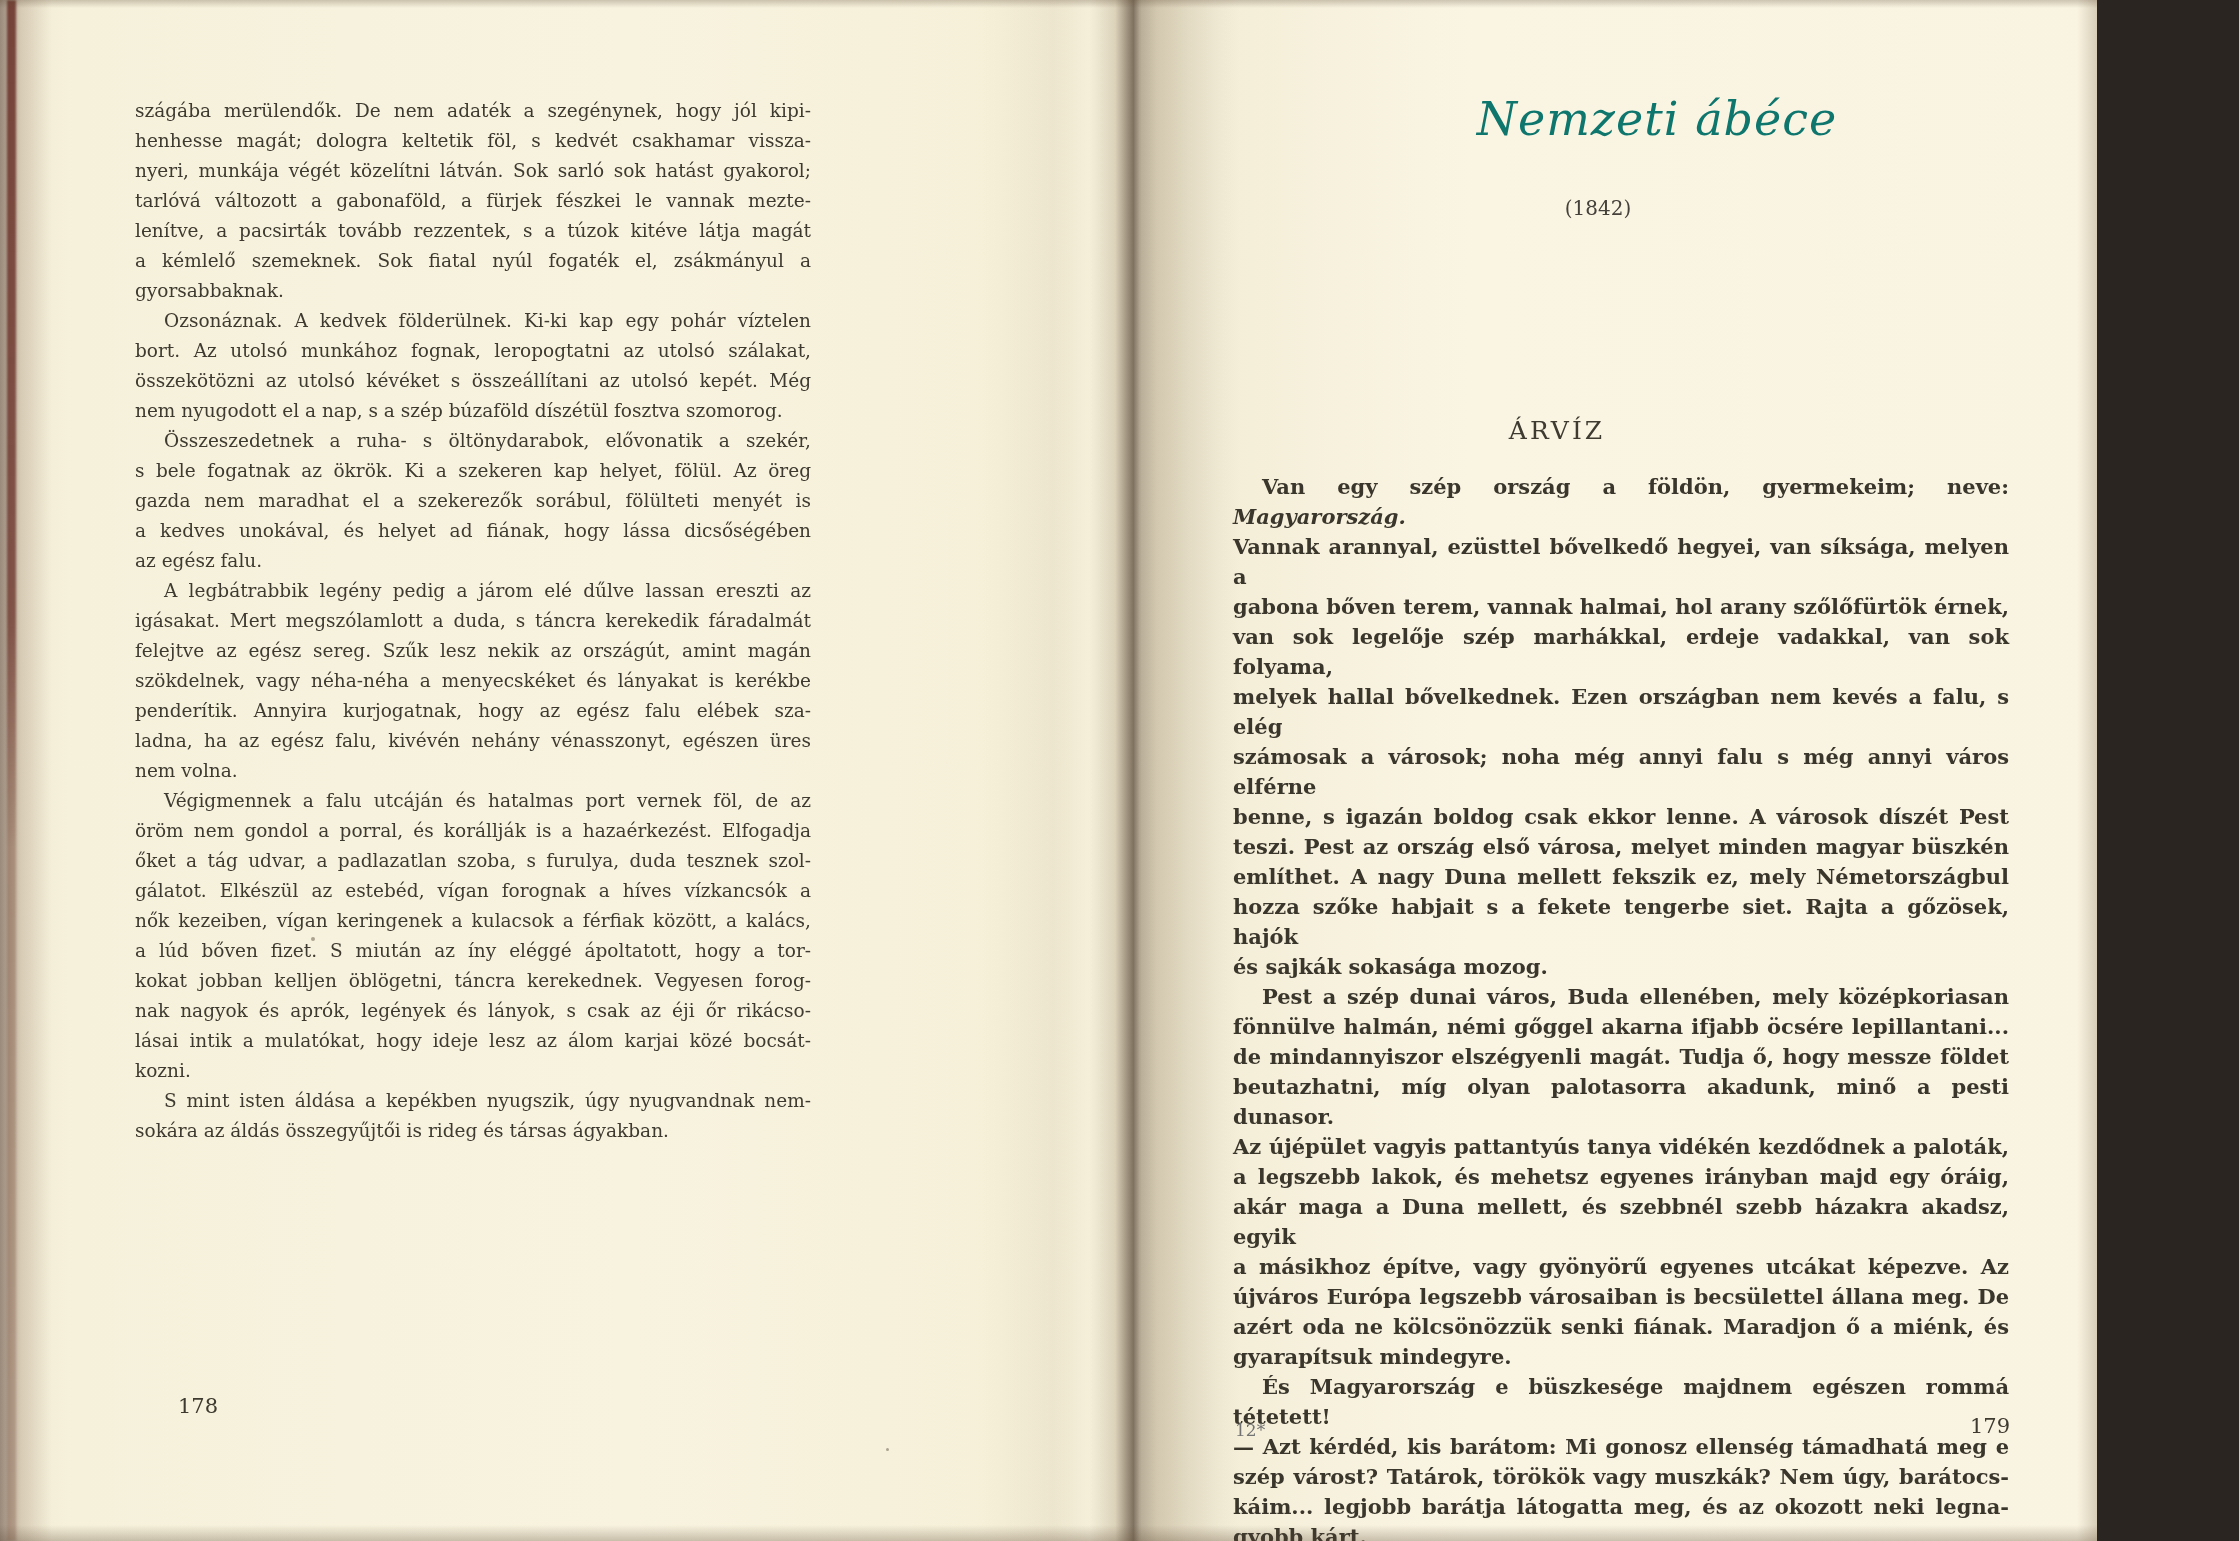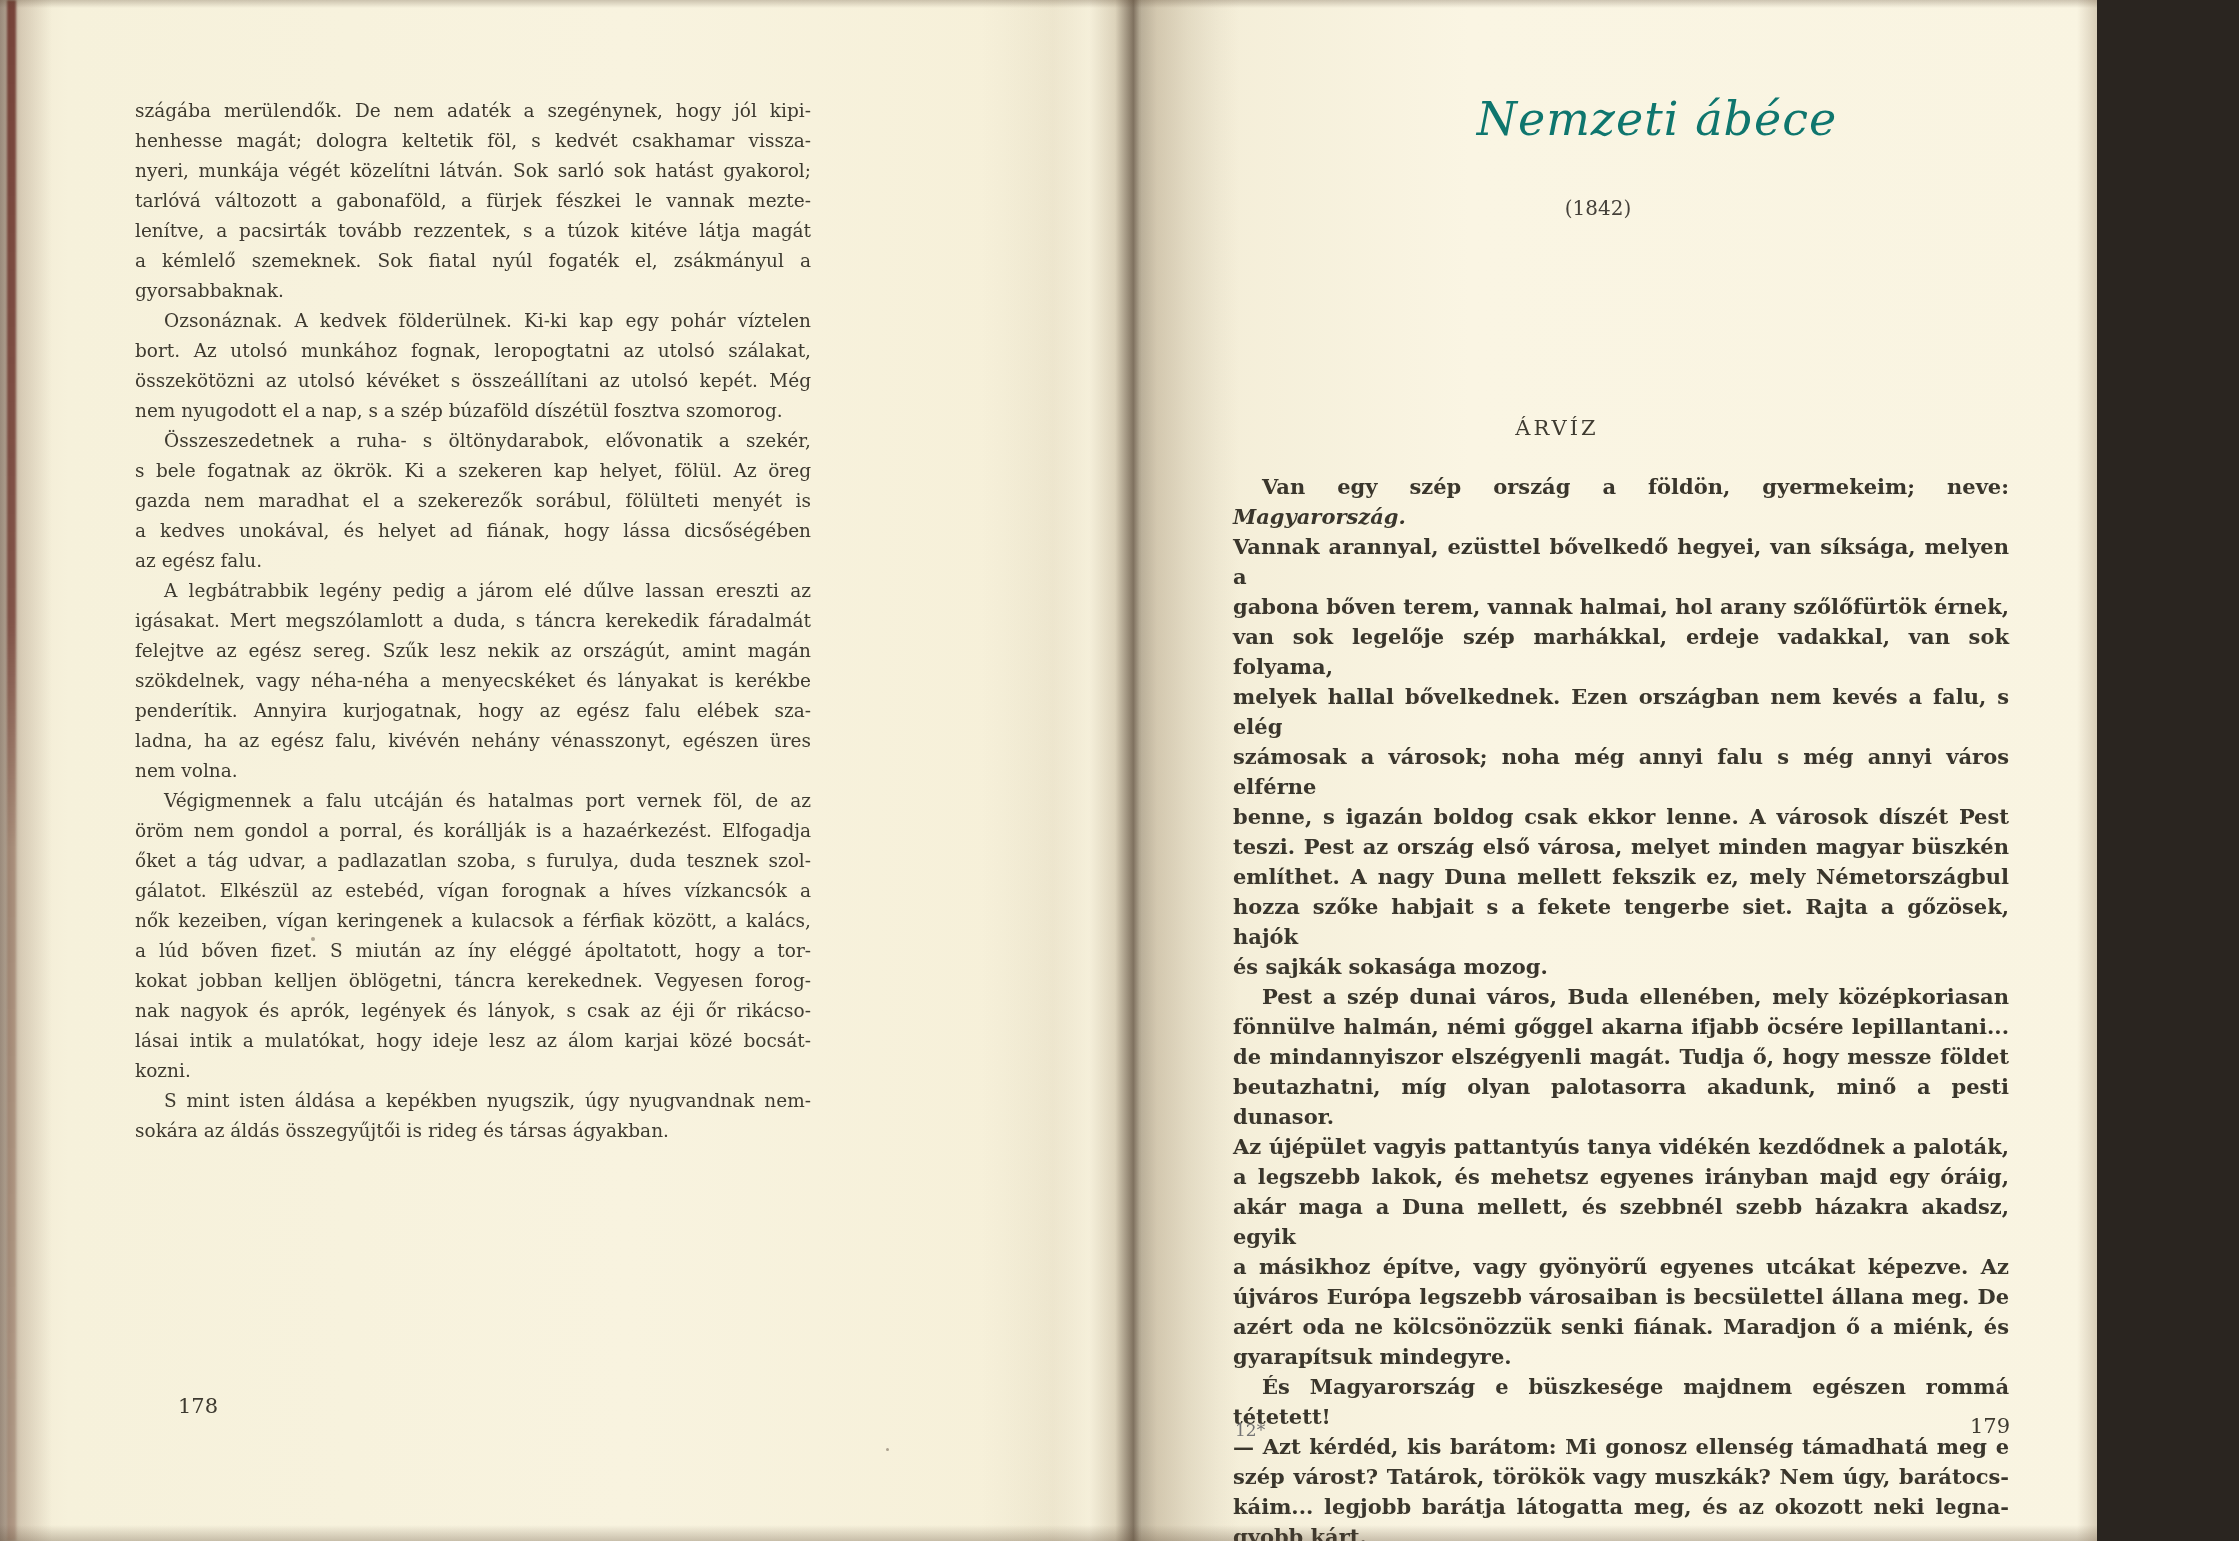--- a/index.html
+++ b/index.html
@@ -47,21 +47,21 @@
   .line{white-space:nowrap;}
   .line.j{white-space:normal;text-align:justify;text-align-last:justify;}
   .line.ind{text-indent:29px;}
   .it{font-style:italic;}
 
   .title{position:absolute;left:1233px;top:92px;width:774px;text-align:center;}
   .title span{position:relative;left:37px;font-style:italic;font-size:46px;letter-spacing:1px;color:#0f766e;}
   .year{position:absolute;left:1233px;top:196px;width:774px;text-align:center;}
   .year span{position:relative;left:-22px;font-size:20px;color:#45413a;}
   .section{position:absolute;left:1233px;top:416px;width:774px;text-align:center;}
-  .section span{position:relative;left:-63px;font-size:21px;letter-spacing:3px;color:#3f3b31;}
+  .section span{position:relative;left:-63px;font-size:25px;letter-spacing:3px;color:#3f3b31;}
 
   .pnum{position:absolute;font-size:21px;color:#3e3a30;}
   .pnum-left{left:178px;top:1394px;}
   .pnum-right{left:1970px;top:1414px;}
   .sig{position:absolute;left:1235px;top:1420px;font-size:17px;color:#737373;}
 
   .speck{position:absolute;border-radius:50%;background:rgba(80,65,50,.45);pointer-events:none;}
 </style>
 </head>
 <body>

